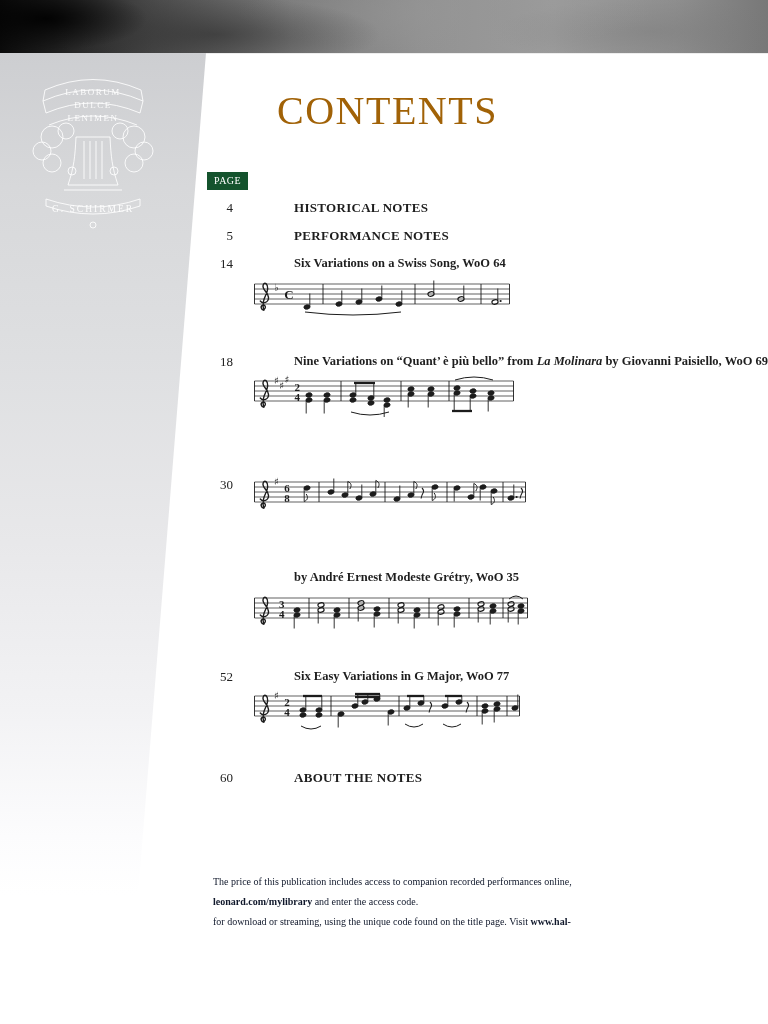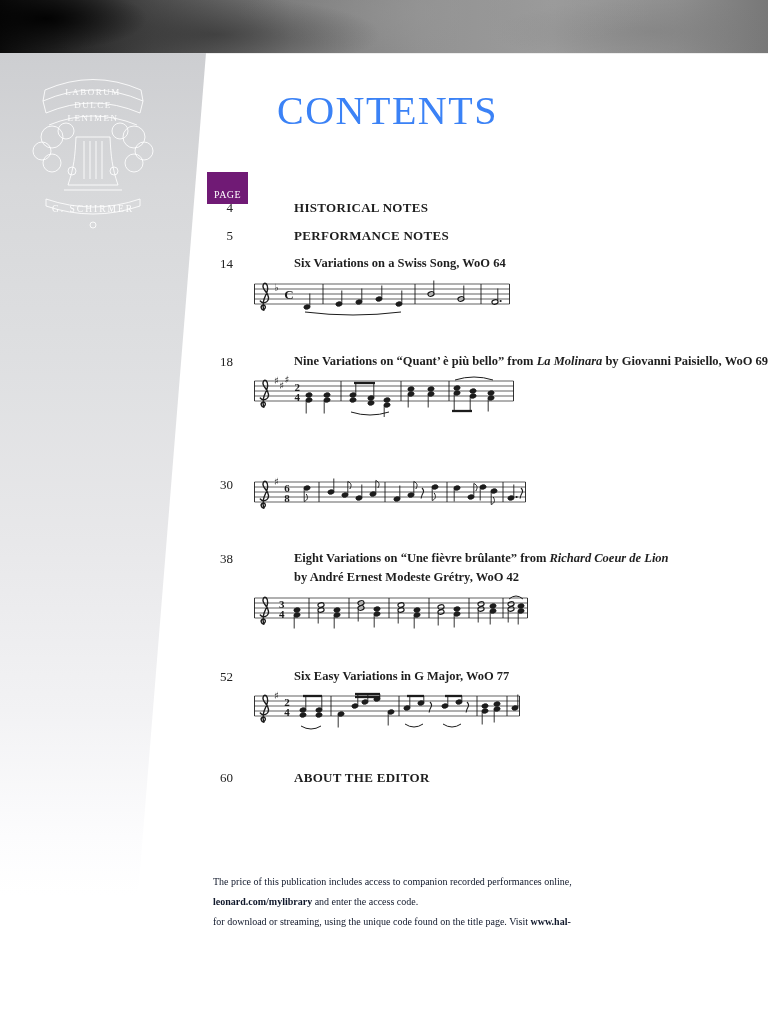--- a/index.html
+++ b/index.html
@@ -11,23 +11,23 @@
       radial-gradient(220px 50px at 28% 65%, rgba(40,40,40,.55), rgba(40,40,40,0) 75%),
       radial-gradient(260px 48px at 58% 25%, rgba(150,150,150,.5), rgba(150,150,150,0) 80%),
       radial-gradient(200px 40px at 85% 60%, rgba(120,120,120,.4), rgba(120,120,120,0) 80%),
       linear-gradient(90deg,#0a0a0a 0%,#1d1d1d 7%,#4a4a4a 20%,#7c7c7c 38%,#929292 55%,#9c9c9c 72%,#8e8e8e 88%,#787878 100%);
     border-bottom:1px solid #ededed;}
   .side-band{position:absolute;left:0;top:53px;width:206px;height:842px;
     background:linear-gradient(180deg,#cdced1 0%,#d7d8da 16%,#dedfe1 36%,#e8e8ea 58%,#f2f2f4 78%,#fcfcfd 93%,#ffffff 100%);
     clip-path:polygon(0 0,100% 0,67% 100%,0 100%);}
   .logo-svg{position:absolute;left:18px;top:6px;}
   .page-title{position:absolute;left:277px;top:91px;margin:0;font-size:40px;line-height:40px;
-    font-weight:400;letter-spacing:1.5px;color:#3b82f6;text-align:right;}
-  .pagebox{position:absolute;left:207px;top:172px;background:#701a75;color:#fff;
-    font-size:10px;line-height:13px;padding:16px 7px 3px 7px;letter-spacing:.5px;}
+    font-weight:400;letter-spacing:1.5px;color:#a16207;text-align:right;}
+  .pagebox{position:absolute;left:207px;top:172px;background:#14532d;color:#fff;
+    font-size:10px;line-height:13px;padding:2px 7px 3px 7px;letter-spacing:.5px;}
   .row{position:absolute;left:0;width:768px;height:18px;}
   .num{position:absolute;left:186px;width:47px;text-align:right;font-size:13px;color:#222;}
   .t{position:absolute;left:255px;white-space:nowrap;font-size:12.5px;font-weight:bold;color:#1e1e1e;margin-left:39px;}
   .caps{font-size:13px;letter-spacing:.3px;}
   .music{position:absolute;}
   .footer{position:absolute;left:213px;top:872px;font-size:10px;line-height:20px;color:#0f172a;}
   .footer div{white-space:nowrap;}
   .b{font-weight:bold;}
   i{}
 </style>
@@ -232,26 +232,22 @@
       <line x1="227.2" y1="16" x2="227.2" y2="28.5" stroke="#1c1c1c" stroke-width="0.9"></line>
       <ellipse cx="241" cy="19" rx="3.1" ry="2.2" transform="rotate(-12 241 19)" fill="#1c1c1c" stroke="#1c1c1c" stroke-width="0.8"></ellipse>
       <line x1="238.2" y1="20" x2="238.2" y2="32.5" stroke="#1c1c1c" stroke-width="0.9"></line>
       <path d="M238.2,32.5 c3.5,-1.5 4.2,-4 2,-7.5" fill="none" stroke="#1c1c1c" stroke-width="1"></path>
       <ellipse cx="258" cy="26" rx="3.1" ry="2.2" transform="rotate(-12 258 26)" fill="#1c1c1c" stroke="#1c1c1c" stroke-width="0.8"></ellipse>
       <circle cx="263.6" cy="25" r="1.1" fill="#1c1c1c"></circle>
       <line x1="260.8" y1="25" x2="260.8" y2="12.5" stroke="#1c1c1c" stroke-width="0.9"></line>
       <path d="M268,16 q2.6,2.6 0.9,5.2 q-1.3,2 -1.8,5.3" fill="none" stroke="#1c1c1c" stroke-width="1.1"></path>
     </svg>
 
-  <div class="row" style="top:551px">
-    <span class="num">38</span>
-    <span class="t"><span>Eight Variations on “Une fièvre brûlante” from </span><i>Richard Coeur de Lion</i></span>
-  </div>
   <div class="row" style="top:570px">
-    <span class="t">by André Ernest Modeste Grétry, WoO 42</span>
+    <span class="t">by André Ernest Modeste Grétry, WoO 35</span>
   </div>
   <svg class="music" style="left:253px;top:588px" viewBox="0 0 276 46" width="276" height="46">
       <line x1="1.5" y1="10" x2="274.5" y2="10" stroke="#1c1c1c" stroke-width="0.7"></line>
       <line x1="1.5" y1="15" x2="274.5" y2="15" stroke="#1c1c1c" stroke-width="0.7"></line>
       <line x1="1.5" y1="20" x2="274.5" y2="20" stroke="#1c1c1c" stroke-width="0.7"></line>
       <line x1="1.5" y1="25" x2="274.5" y2="25" stroke="#1c1c1c" stroke-width="0.7"></line>
       <line x1="1.5" y1="30" x2="274.5" y2="30" stroke="#1c1c1c" stroke-width="0.7"></line>
       <line x1="1.5" y1="10" x2="1.5" y2="30" stroke="#1c1c1c" stroke-width="0.9"></line>
       <line x1="274.5" y1="10" x2="274.5" y2="30" stroke="#1c1c1c" stroke-width="0.9"></line>
       <path d="M10.9,36.2 c-3,-0.4 -3.9,-4.1 -1,-5 c2.4,-0.7 3.5,2.6 1.3,4.1 M10.5,34.8 C8.2,24.5 14.3,21.8 14.7,14.8 C15,10 11.4,7 10.1,11.2 C8.8,15.6 15.3,18.2 15.5,23.4 C15.7,28.5 10,30.4 7.3,27" fill="none" stroke="#1c1c1c" stroke-width="1.4" stroke-linecap="round"></path>
@@ -364,21 +360,21 @@
       <line x1="241.2" y1="24" x2="241.2" y2="36.5" stroke="#1c1c1c" stroke-width="0.9"></line>
       <ellipse cx="262" cy="22" rx="3.1" ry="2.2" transform="rotate(-12 262 22)" fill="#1c1c1c" stroke="#1c1c1c" stroke-width="0.8"></ellipse>
       <line x1="264.8" y1="21" x2="264.8" y2="8.5" stroke="#1c1c1c" stroke-width="0.9"></line>
       <path d="M48,40 Q58,46 68,40" fill="none" stroke="#1c1c1c" stroke-width="1"></path>
       <path d="M152,38 Q161,44 170,38" fill="none" stroke="#1c1c1c" stroke-width="1"></path>
       <path d="M190,38 Q199,44 208,38" fill="none" stroke="#1c1c1c" stroke-width="1"></path>
     </svg>
 
   <div class="row" style="top:770px">
     <span class="num">60</span>
-    <span class="t caps">ABOUT THE EDITOR</span>
+    <span class="t caps">ABOUT THE NOTES</span>
   </div>
 
   <div class="footer">
     <div><span>The price of this publication includes access to companion recorded performances online,</span></div>
     <div><span class="b">leonard.com/mylibrary</span><span> and enter the access code.</span></div>
     <div><span>for download or streaming, using the unique code found on the title page. Visit </span><span class="b">www.hal-</span></div>
   </div>
 
 </div>
 

